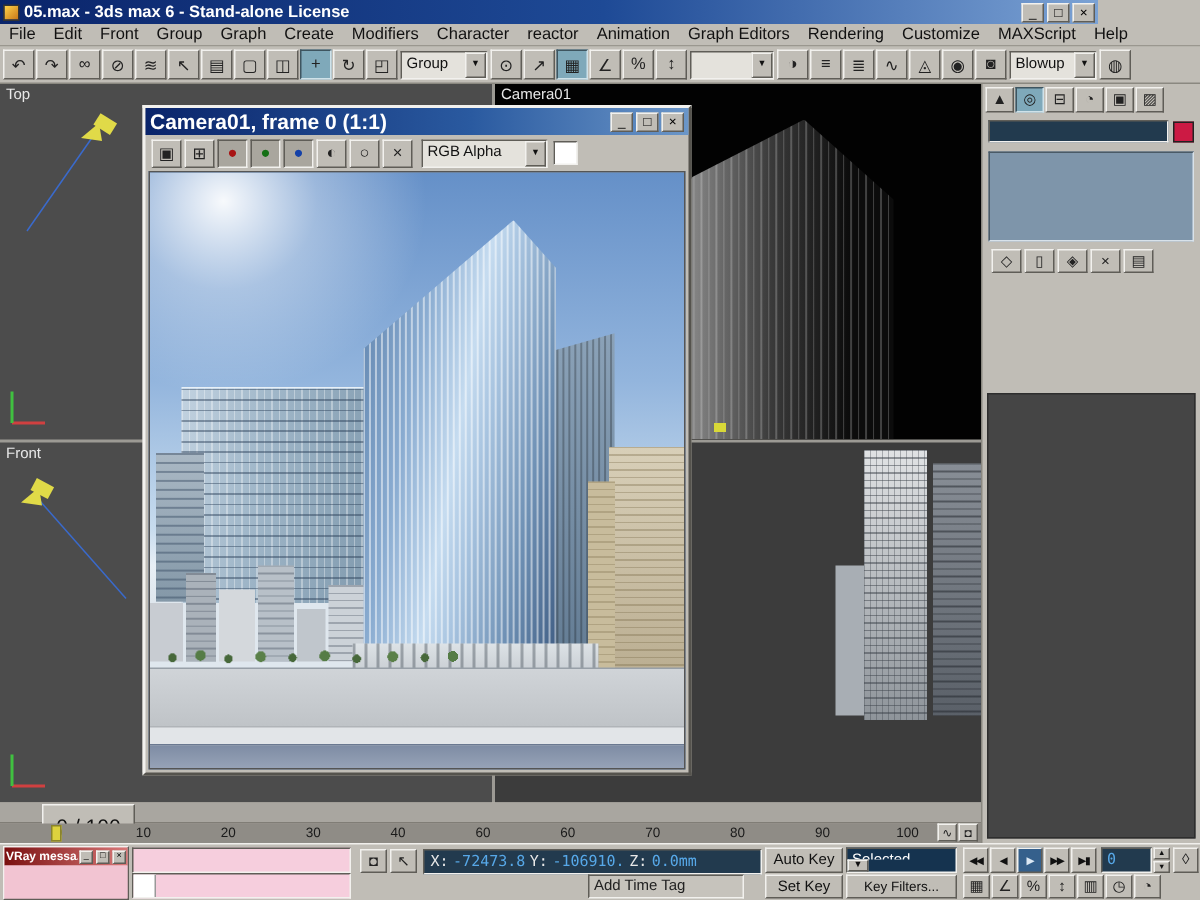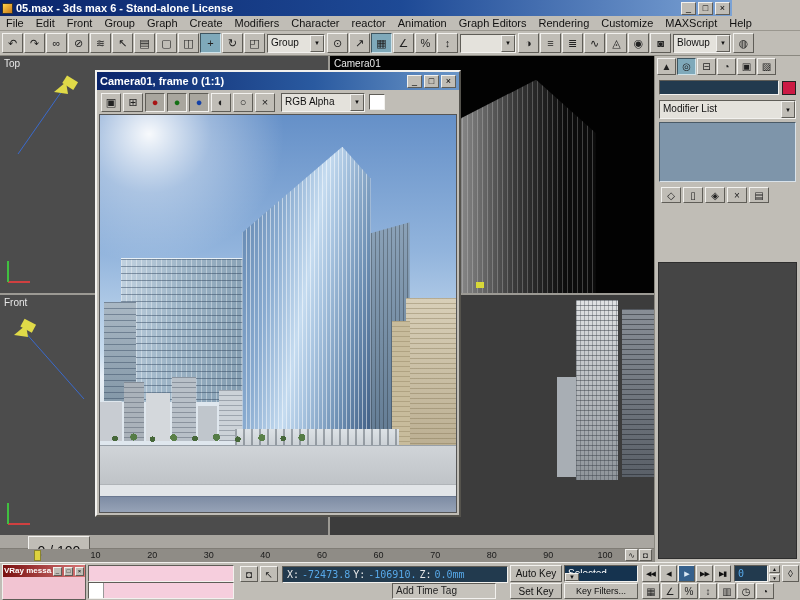--- a/index.html
+++ b/index.html
@@ -72,21 +72,21 @@
   .ruler{position:absolute;left:0;top:14px;width:654px;height:13px;background:#8f8c86;}
   .marker{position:absolute;left:34px;top:1px;width:7px;height:11px;background:#ddd23e;border:1px solid #8a842a;box-sizing:border-box;z-index:2;}
   .ticks{position:absolute;left:26px;top:0;width:592px;display:flex;justify-content:space-between;}
   .tick{width:26px;text-align:center;font-size:9px;color:#1a1a1a;line-height:13px;}
   .ruler-btns{position:absolute;right:2px;top:0;display:flex;gap:1px;}
   .ruler-btns .sm-btn{width:13px;height:12px;font-size:8px;}
 
   
   .vfb{position:absolute;left:95px;top:70px;width:366px;height:447px;background:#c0bdb6;border:2px solid;border-color:#f2f1ee #55534d #55534d #f2f1ee;box-sizing:border-box;z-index:10;}
   .vfb-title{height:18px;background:linear-gradient(90deg,#0a246a 0%,#2a5aa0 60%,#6b96c8 100%);display:flex;align-items:center;gap:3px;padding:0 3px;box-sizing:border-box;}
-  .vfb-title .title-text{font-size:11px;line-height:18px;}
+  .vfb-title .title-text{font-size:14px;line-height:18px;}
   .vfb-tb{height:24px;display:flex;align-items:center;gap:2px;padding:0 4px;box-sizing:border-box;}
   .vfb-tb .icon-btn{width:20px;height:19px;}
   .vfb-swatch{width:16px;height:16px;border:1px solid;border-color:#5f5d57 #f2f1ee #f2f1ee #5f5d57;box-sizing:border-box;margin-left:2px;}
   .vfb-image{position:relative;margin:0 2px;height:399px;overflow:hidden;border:1px solid #555;box-sizing:border-box;background:#88aad0;}
 
   
   .r-sky{position:absolute;inset:0;background:linear-gradient(180deg,#6590c8 0%,#93b5dd 35%,#c8dcee 60%,#e8eff6 66%,#dfe7ee 72%);}
   .r-flare{position:absolute;left:0;top:0;width:55%;height:40%;background:radial-gradient(ellipse at 25% 12%,rgba(255,255,255,.95) 0%,rgba(255,255,255,.35) 30%,transparent 65%);}
   .r-slab{position:absolute;left:6%;top:36%;width:37%;height:36%;border-top:1px solid #e8f0f6;background:repeating-linear-gradient(180deg,rgba(40,60,85,.45) 0 1px,transparent 1px 7px),repeating-linear-gradient(90deg,rgba(255,255,255,.35) 0 1px,transparent 1px 5px),linear-gradient(100deg,#c2d2e0 0%,#9fb6c8 40%,#7e98ac 100%);}
   .r-slab2{position:absolute;left:1%;top:47%;width:9%;height:25%;background:repeating-linear-gradient(180deg,rgba(40,60,85,.4) 0 1px,transparent 1px 6px),linear-gradient(#aab8c4,#8498a8);}
@@ -261,24 +261,20 @@
         <div class="cp-tab active">◎</div>
         <div class="cp-tab">⊟</div>
         <div class="cp-tab">◔</div>
         <div class="cp-tab">▣</div>
         <div class="cp-tab">▨</div>
       </div>
     <div class="cp-namerow">
       <div class="cp-name"></div>
       <div class="cp-swatch" style="background-color: rgb(204, 26, 68);"></div>
     </div>
-    <div class="combo cp-combo">
-      <div class="val">Modifier List</div>
-      <div class="arrow"></div>
-    </div>
     <div class="cp-stack"></div>
     <div class="cp-stackbtns">
         <div class="sm-btn raised">◇</div>
         <div class="sm-btn raised">▯</div>
         <div class="sm-btn raised">◈</div>
         <div class="sm-btn raised">×</div>
         <div class="sm-btn raised">▤</div>
       </div>
     <div class="cp-rollouts"></div>
   </div>

